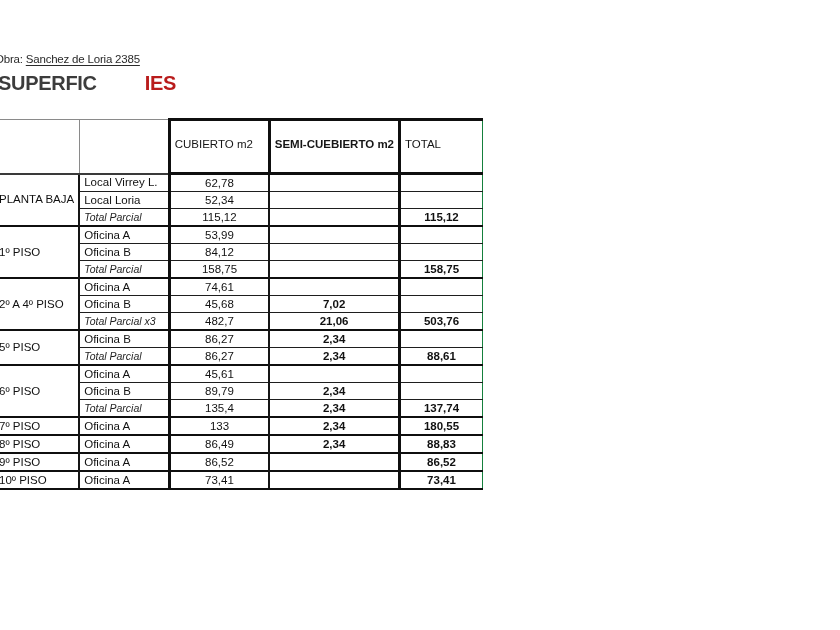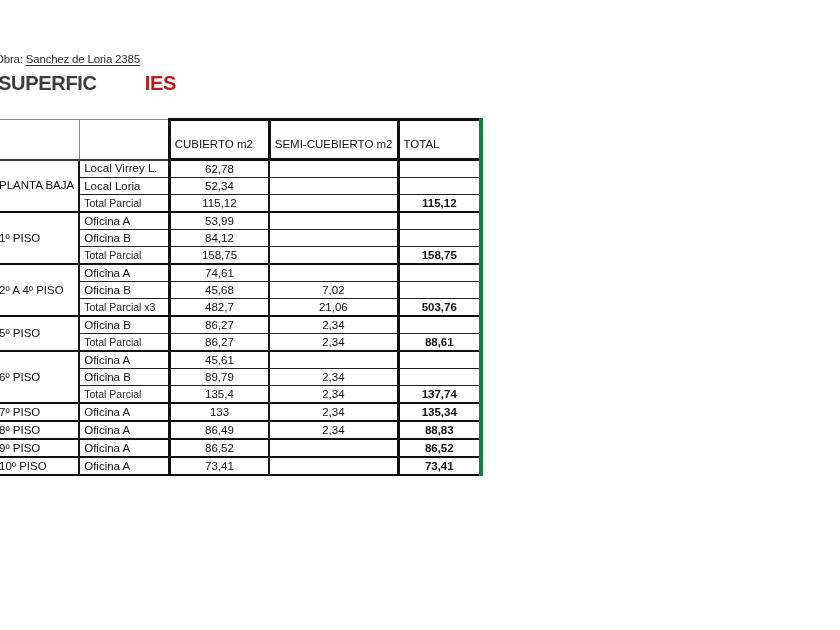--- a/index.html
+++ b/index.html
@@ -28,39 +28,39 @@
   }
   td{
     border:1px solid #1e1e1e;
     font-size:11.5px;line-height:15px;height:16px;
     padding:0 4px;white-space:nowrap;overflow:hidden;
     color:#111;
   }
   
   td.c2{border-left:2px solid #151515;margin-top:20px;}
   td.c3{border-left:3px solid #0f0f0f;}
-  td.c4{border-left:2px solid #151515;}
-  td.c5{border-left:3px solid #0f0f0f;border-right:4px solid #15803d;}
+  td.c4{border-left:2px solid #151515;font-weight:bold;}
+  td.c5{border-left:3px solid #0f0f0f;border-right:1px solid #15803d;}
   
   tr.sec-top td{border-top:2px solid #0f0f0f;}
   tr.tbl-bottom td{border-bottom:2px solid #0f0f0f;}
   
   thead td{
-    height:31px;vertical-align:bottom;padding-bottom:6px;
+    height:31px;vertical-align:bottom;padding-bottom:20px;
     border:3px solid #0f0f0f;font-size:11.5px;color:#161616;
   }
   thead td.h1,thead td.h2{
     border:1px solid #8a8a8a;border-bottom:2px solid #3a3a3a;
   }
   thead td.h2{border-right:2px solid #3a3a3a;}
   
   .num{text-align:center;}
   .total{font-weight:bold;}
   .floor{vertical-align:middle;padding-left:15px;}
-  tr.subtotal td.sub-label{font-size:10.5px;color:#1f1f1f;}
+  tr.subtotal td.sub-label{font-style:italic;font-size:10.5px;color:#1f1f1f;}
 </style>
 </head>
 <body>
 
 <div class="sheet">
 
   <div class="obra-line">
     <span>Obra:</span>
     <span class="obra-value">Sanchez de Loria 2385</span>
   </div>
@@ -174,21 +174,21 @@
           <td class="c2 sub-label">Total Parcial</td>
           <td class="c3 num">135,4</td>
           <td class="c4 num">2,34</td>
           <td class="c5 num total">137,74</td>
         </tr>
         <tr class="sec-top">
           <td class="c1 floor" rowspan="1">7º PISO</td>
           <td class="c2">Oficina A</td>
           <td class="c3 num">133</td>
           <td class="c4 num">2,34</td>
-          <td class="c5 num total">135,34</td>
+          <td class="c5 num total">180,55</td>
         </tr>
         <tr class="sec-top">
           <td class="c1 floor" rowspan="1">8º PISO</td>
           <td class="c2">Oficina A</td>
           <td class="c3 num">86,49</td>
           <td class="c4 num">2,34</td>
           <td class="c5 num total">88,83</td>
         </tr>
         <tr class="sec-top">
           <td class="c1 floor" rowspan="1">9º PISO</td>

